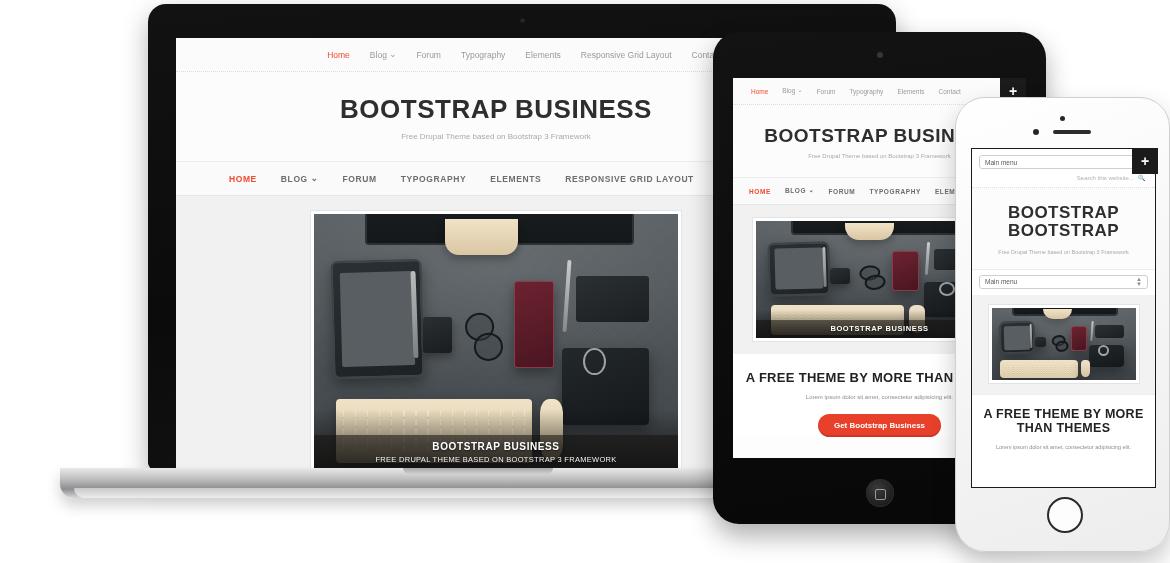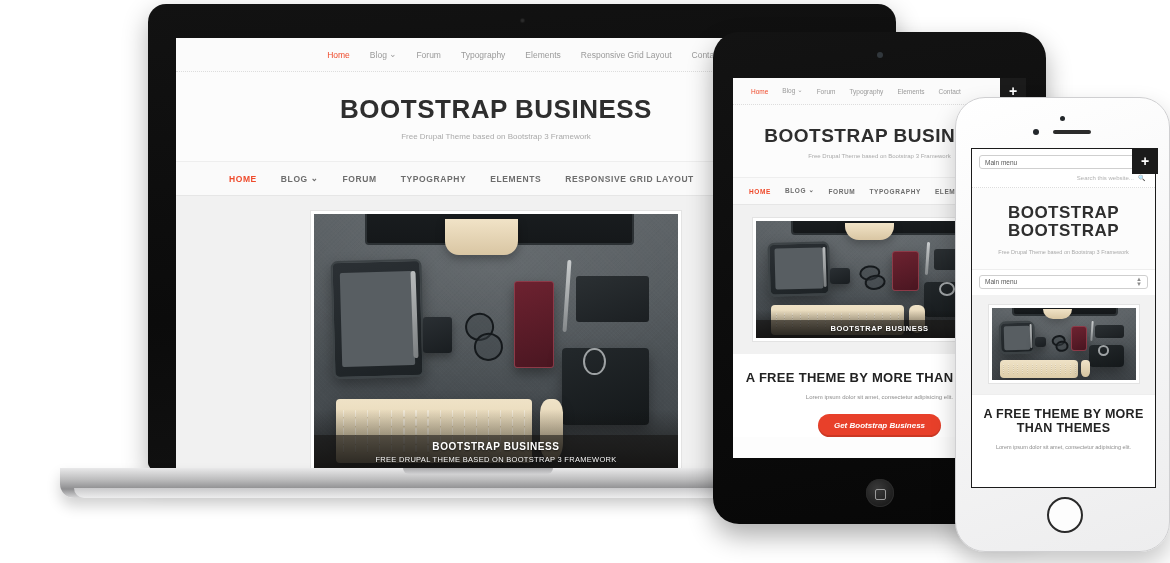--- a/index.html
+++ b/index.html
@@ -38,21 +38,21 @@
     position:absolute;left:0;right:0;bottom:0;background:rgba(20,18,16,.55);
     color:#fff;text-align:center;text-shadow:0 1px 2px rgba(0,0,0,.6);
   }
   .herocap .h1{font-weight:bold;letter-spacing:.6px;}
   .herocap .h2{letter-spacing:.3px;opacity:.95;}
   .promo{background:#ffffff;text-align:center;}
   .promo h2{margin:0;color:#222;font-weight:bold;letter-spacing:.3px;}
   .promo p{margin:0;color:#8d8d8d;}
   .cta{
     display:inline-block;background:#e8402a;color:#fff;border:0;border-radius:999px;
-    font-weight:bold;text-decoration:none;box-shadow:inset 0 -2px 0 rgba(0,0,0,.12);font-style:italic;
+    font-weight:bold;text-decoration:none;box-shadow:inset 0 -2px 0 rgba(0,0,0,.12);
   }
 
   
   .photo{position:relative;width:100%;height:100%;overflow:hidden;background:#4c5155;}
   .photo .desk{
     position:absolute;inset:0;
     background:
       radial-gradient(120% 90% at 50% 20%, rgba(255,255,255,.10), rgba(0,0,0,0) 60%),
       linear-gradient(180deg,#5a6064 0%,#4a5054 55%,#3e4347 100%);
   }

